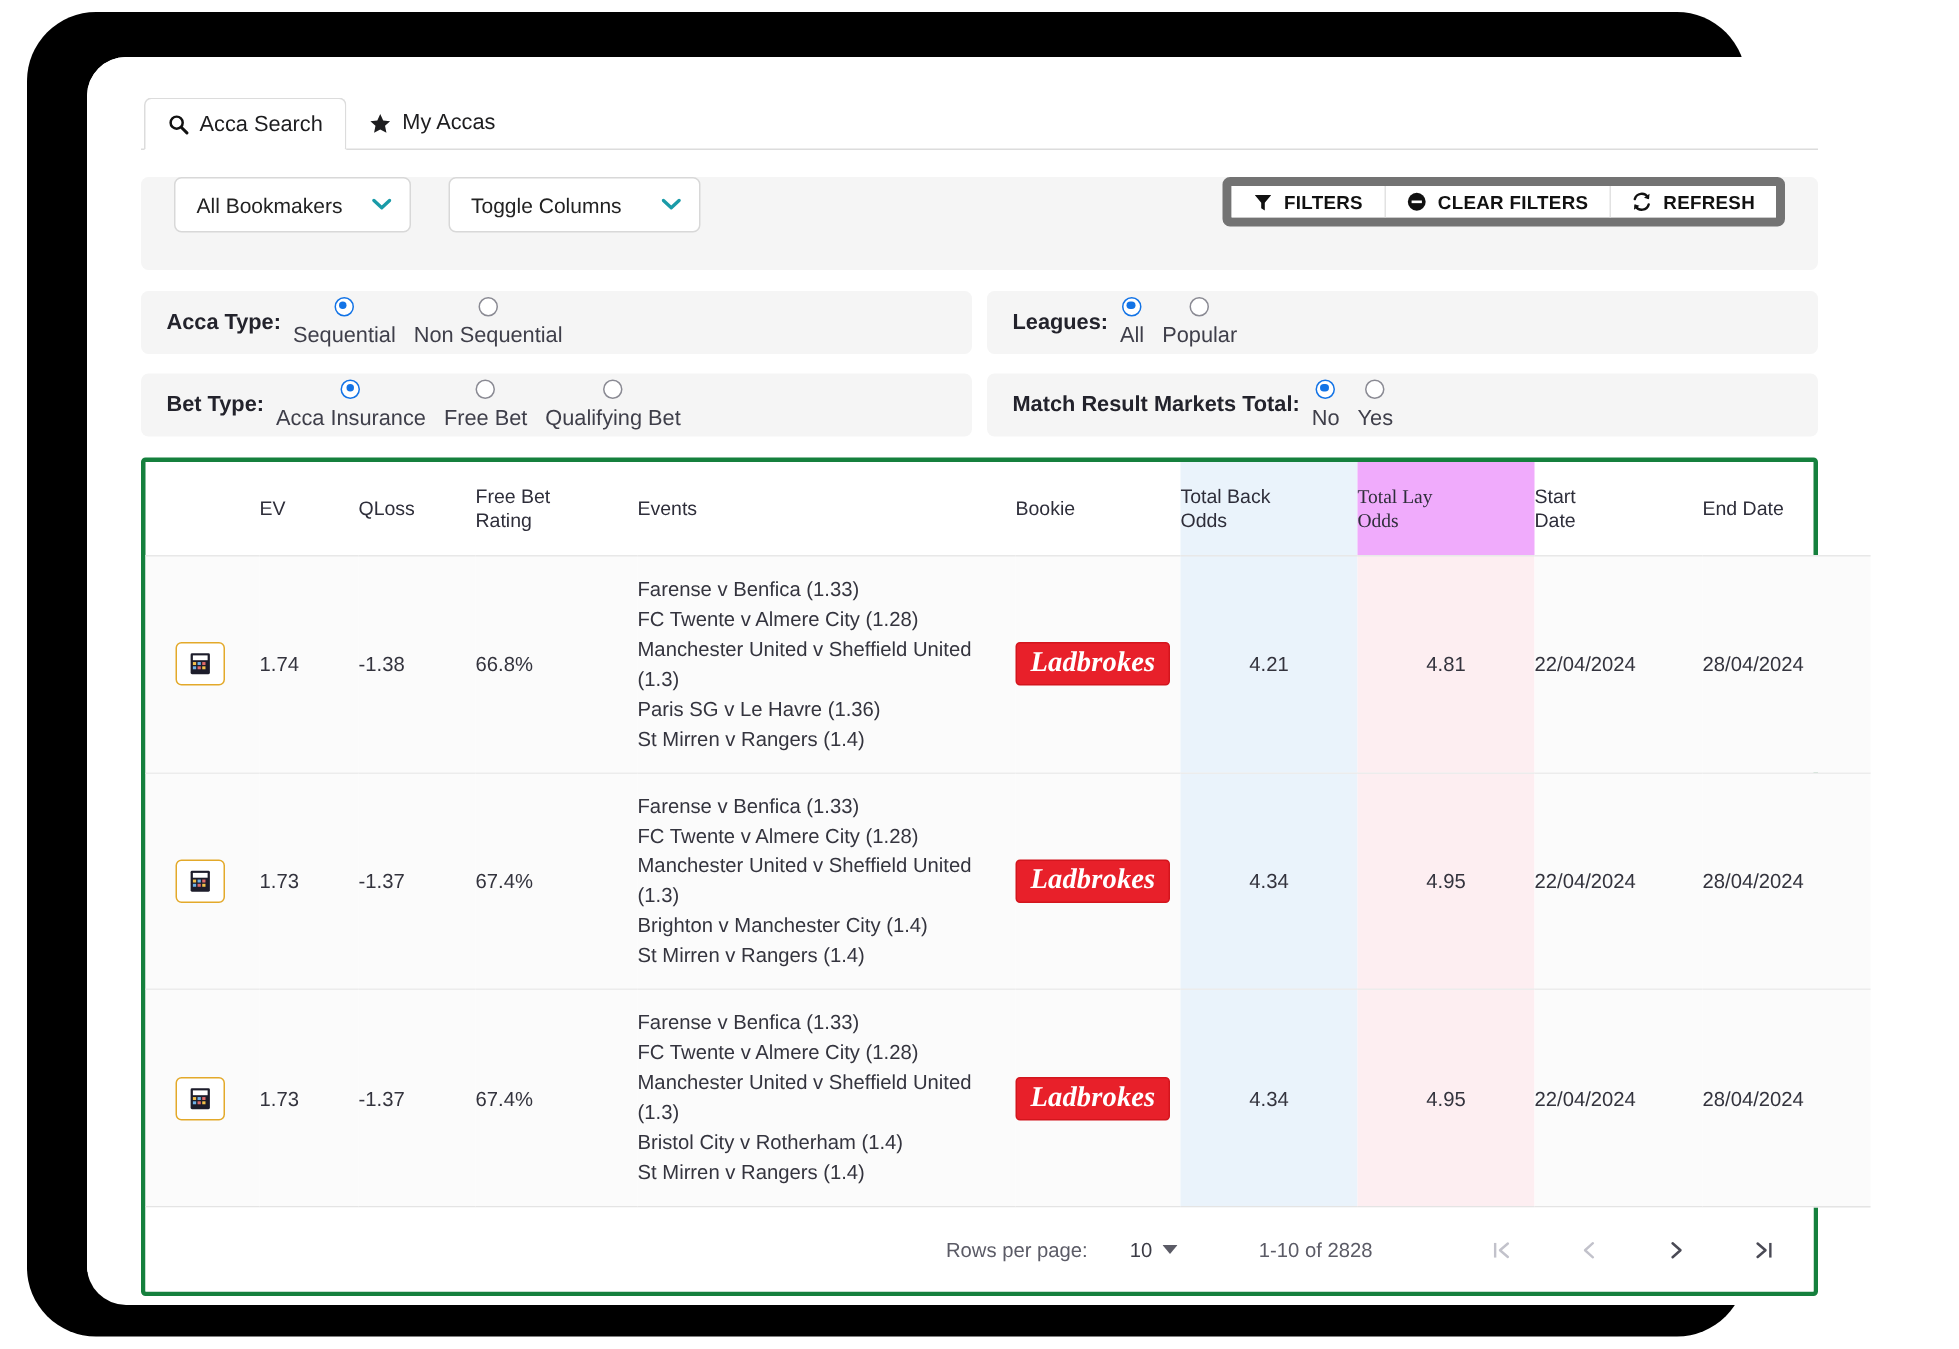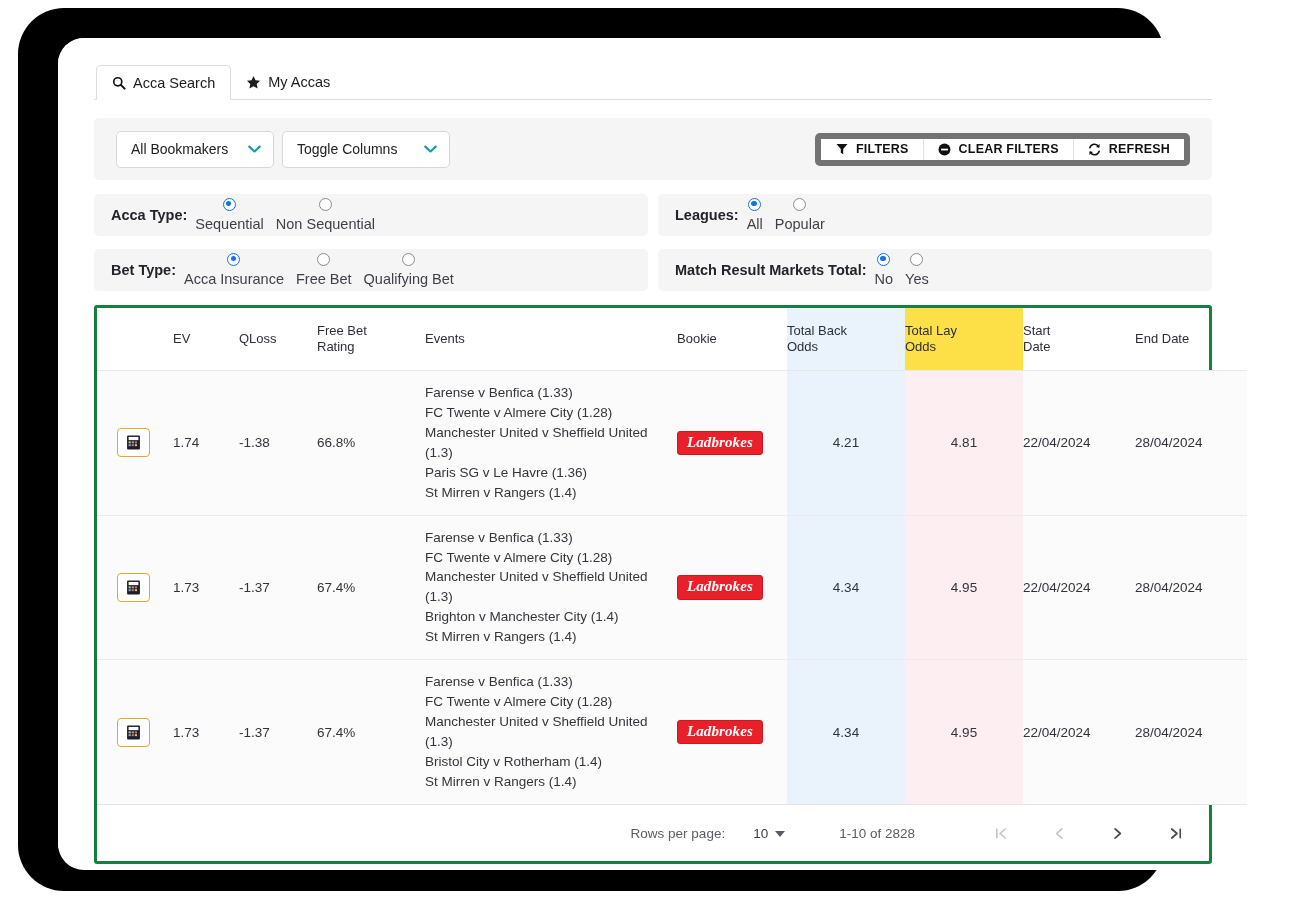--- a/index.html
+++ b/index.html
@@ -64,23 +64,22 @@
   .tab .ic { display: inline-flex; width: 15px; height: 15px; align-items: center; justify-content: center; }
   .tab .ic svg { display: block; }
 
   
   .toolbar {
     margin-top: 18px;
     background: #f5f5f5;
     border-radius: 5px;
     height: 62px;
     display: flex;
-    align-items: center;
     padding: 0 22px 0 22px;
-    gap: 8px;
+    gap: 25px;
   }
   .sel {
     background: #fff;
     border: 1px solid #d8d8d8;
     border-radius: 5px;
     height: 37px;
     min-width: 158px;
     display: flex; align-items: center; justify-content: space-between;
     padding: 0 12px 0 14px;
     font-size: 14px; color: #222;
@@ -180,41 +179,41 @@
     padding: 12px 0;
     vertical-align: middle;
     border-bottom: 1px solid #ececec;
     background: #fbfbfb;
   }
   tbody tr:last-child td { border-bottom: 1px solid #e4e4e4; }
   td.num { text-align: left; }
   .td-back { background: #eaf3fb !important; text-align: center; }
   .td-lay  { background: #fdeef1 !important; text-align: center; }
   th.th-back { background: #eaf3fb; }
-  th.th-lay  { background: #fde047; }
+  th.th-lay  { background: #f0abfc; font-family: Liberation Serif, serif; }
 
   .calcbtn {
     width: 33px; height: 29px;
     border: 1.4px solid #e3a92a;
     border-radius: 4px;
     background: #fff;
     display: flex; align-items: center; justify-content: center;
     margin-left: 20px;
     cursor: pointer;
   }
   .events { line-height: 1.48; font-size: 13.5px; color: #34343e; }
   .events div { white-space: normal; }
   .bookie {
     display: inline-block;
     background: #e8202a;
     color: #ffffff;
     font-family: "Liberation Serif", serif;
     font-style: italic;
     font-weight: bold;
-    font-size: 15px;
+    font-size: 19px;
     letter-spacing: .1px;
     padding: 2px 9px 3px 9px;
     border-radius: 3px;
     border: 1px solid #d3151d;
     line-height: 1.15;
   }
 
   
   .pager {
     display: flex; align-items: center; justify-content: flex-end;

